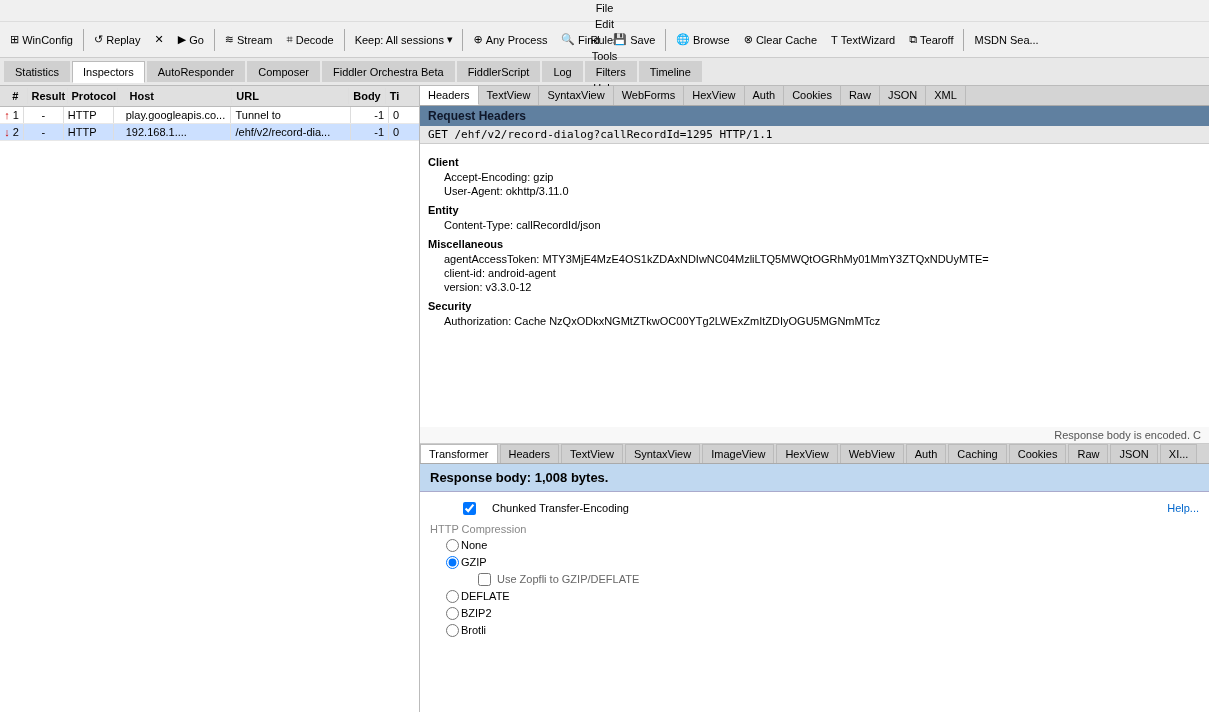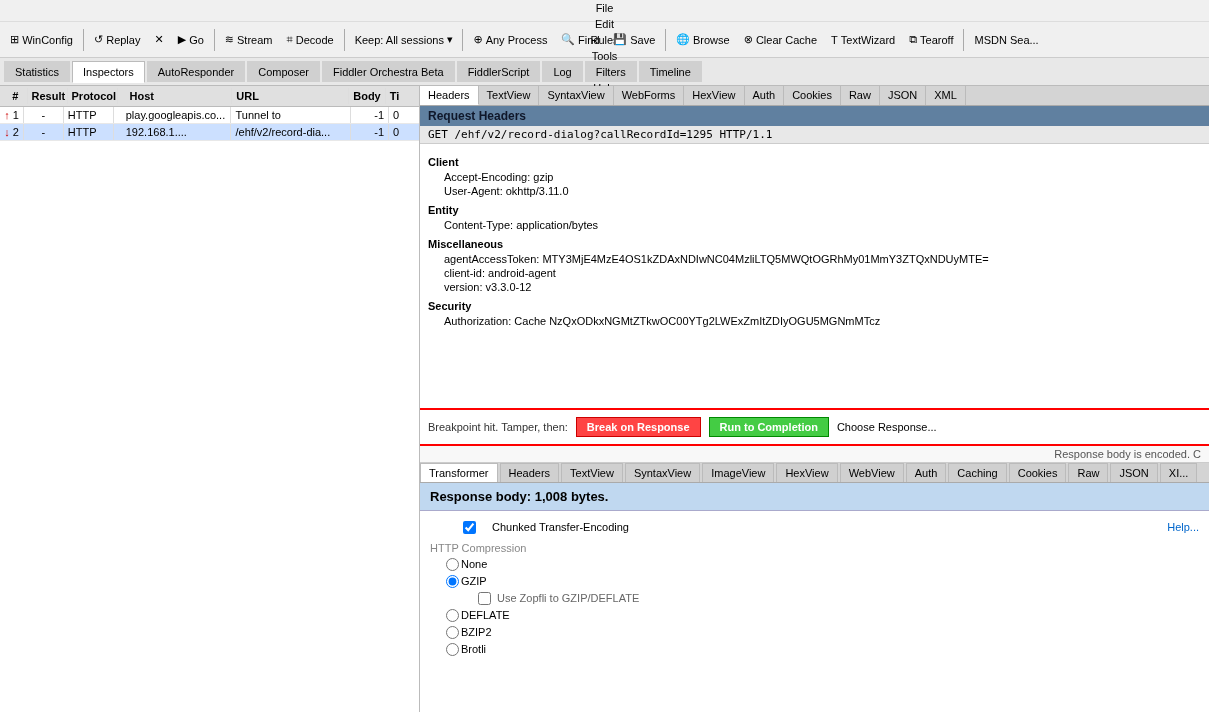--- a/index.html
+++ b/index.html
@@ -235,42 +235,36 @@
 
     <div class="req-body">
       <div class="req-section-label">Client</div>
       <div class="req-indent">
         <div class="req-line">Accept-Encoding: gzip</div>
         <div class="req-line">User-Agent: okhttp/3.11.0</div>
       </div>
 
       <div class="req-section-label">Entity</div>
       <div class="req-indent">
-        <div class="req-line">Content-Type: application/bytes</div>
+        <div class="req-line">Content-Type: callRecordId/json</div>
       </div>
 
       <div class="req-section-label">Miscellaneous</div>
       <div class="req-indent">
         <div class="req-line">agentAccessToken: MTY3MjE4MzE4OS1kZDAxNDIwNC04MzliLTQ5MWQtOGRhMy01MmY3ZTQxNDUyMTE=</div>
         <div class="req-line">client-id: android-agent</div>
         <div class="req-line">version: v3.3.0-12</div>
       </div>
 
       <div class="req-section-label">Security</div>
       <div class="req-indent">
         <div class="req-line">Authorization: Cache NzQxODkxNGMtZTkwOC00YTg2LWExZmItZDIyOGU5MGNmMTcz</div>
       </div>
     </div>
 
-    <div class="breakpoint-bar">
-      <span class="bp-label">Breakpoint hit. Tamper, then:</span>
-      <button class="bp-btn-red">Break on Response</button>
-      <button class="bp-btn-green">Run to Completion</button>
-      <button class="bp-choose">Choose Response...</button>
-    </div>
 
     <div class="resp-encoded-bar">Response body is encoded. C</div>
 
     <div class="resp-tabs">
       <div class="resp-tab active">Transformer</div>
       <div class="resp-tab">Headers</div>
       <div class="resp-tab">TextView</div>
       <div class="resp-tab">SyntaxView</div>
       <div class="resp-tab">ImageView</div>
       <div class="resp-tab">HexView</div>

